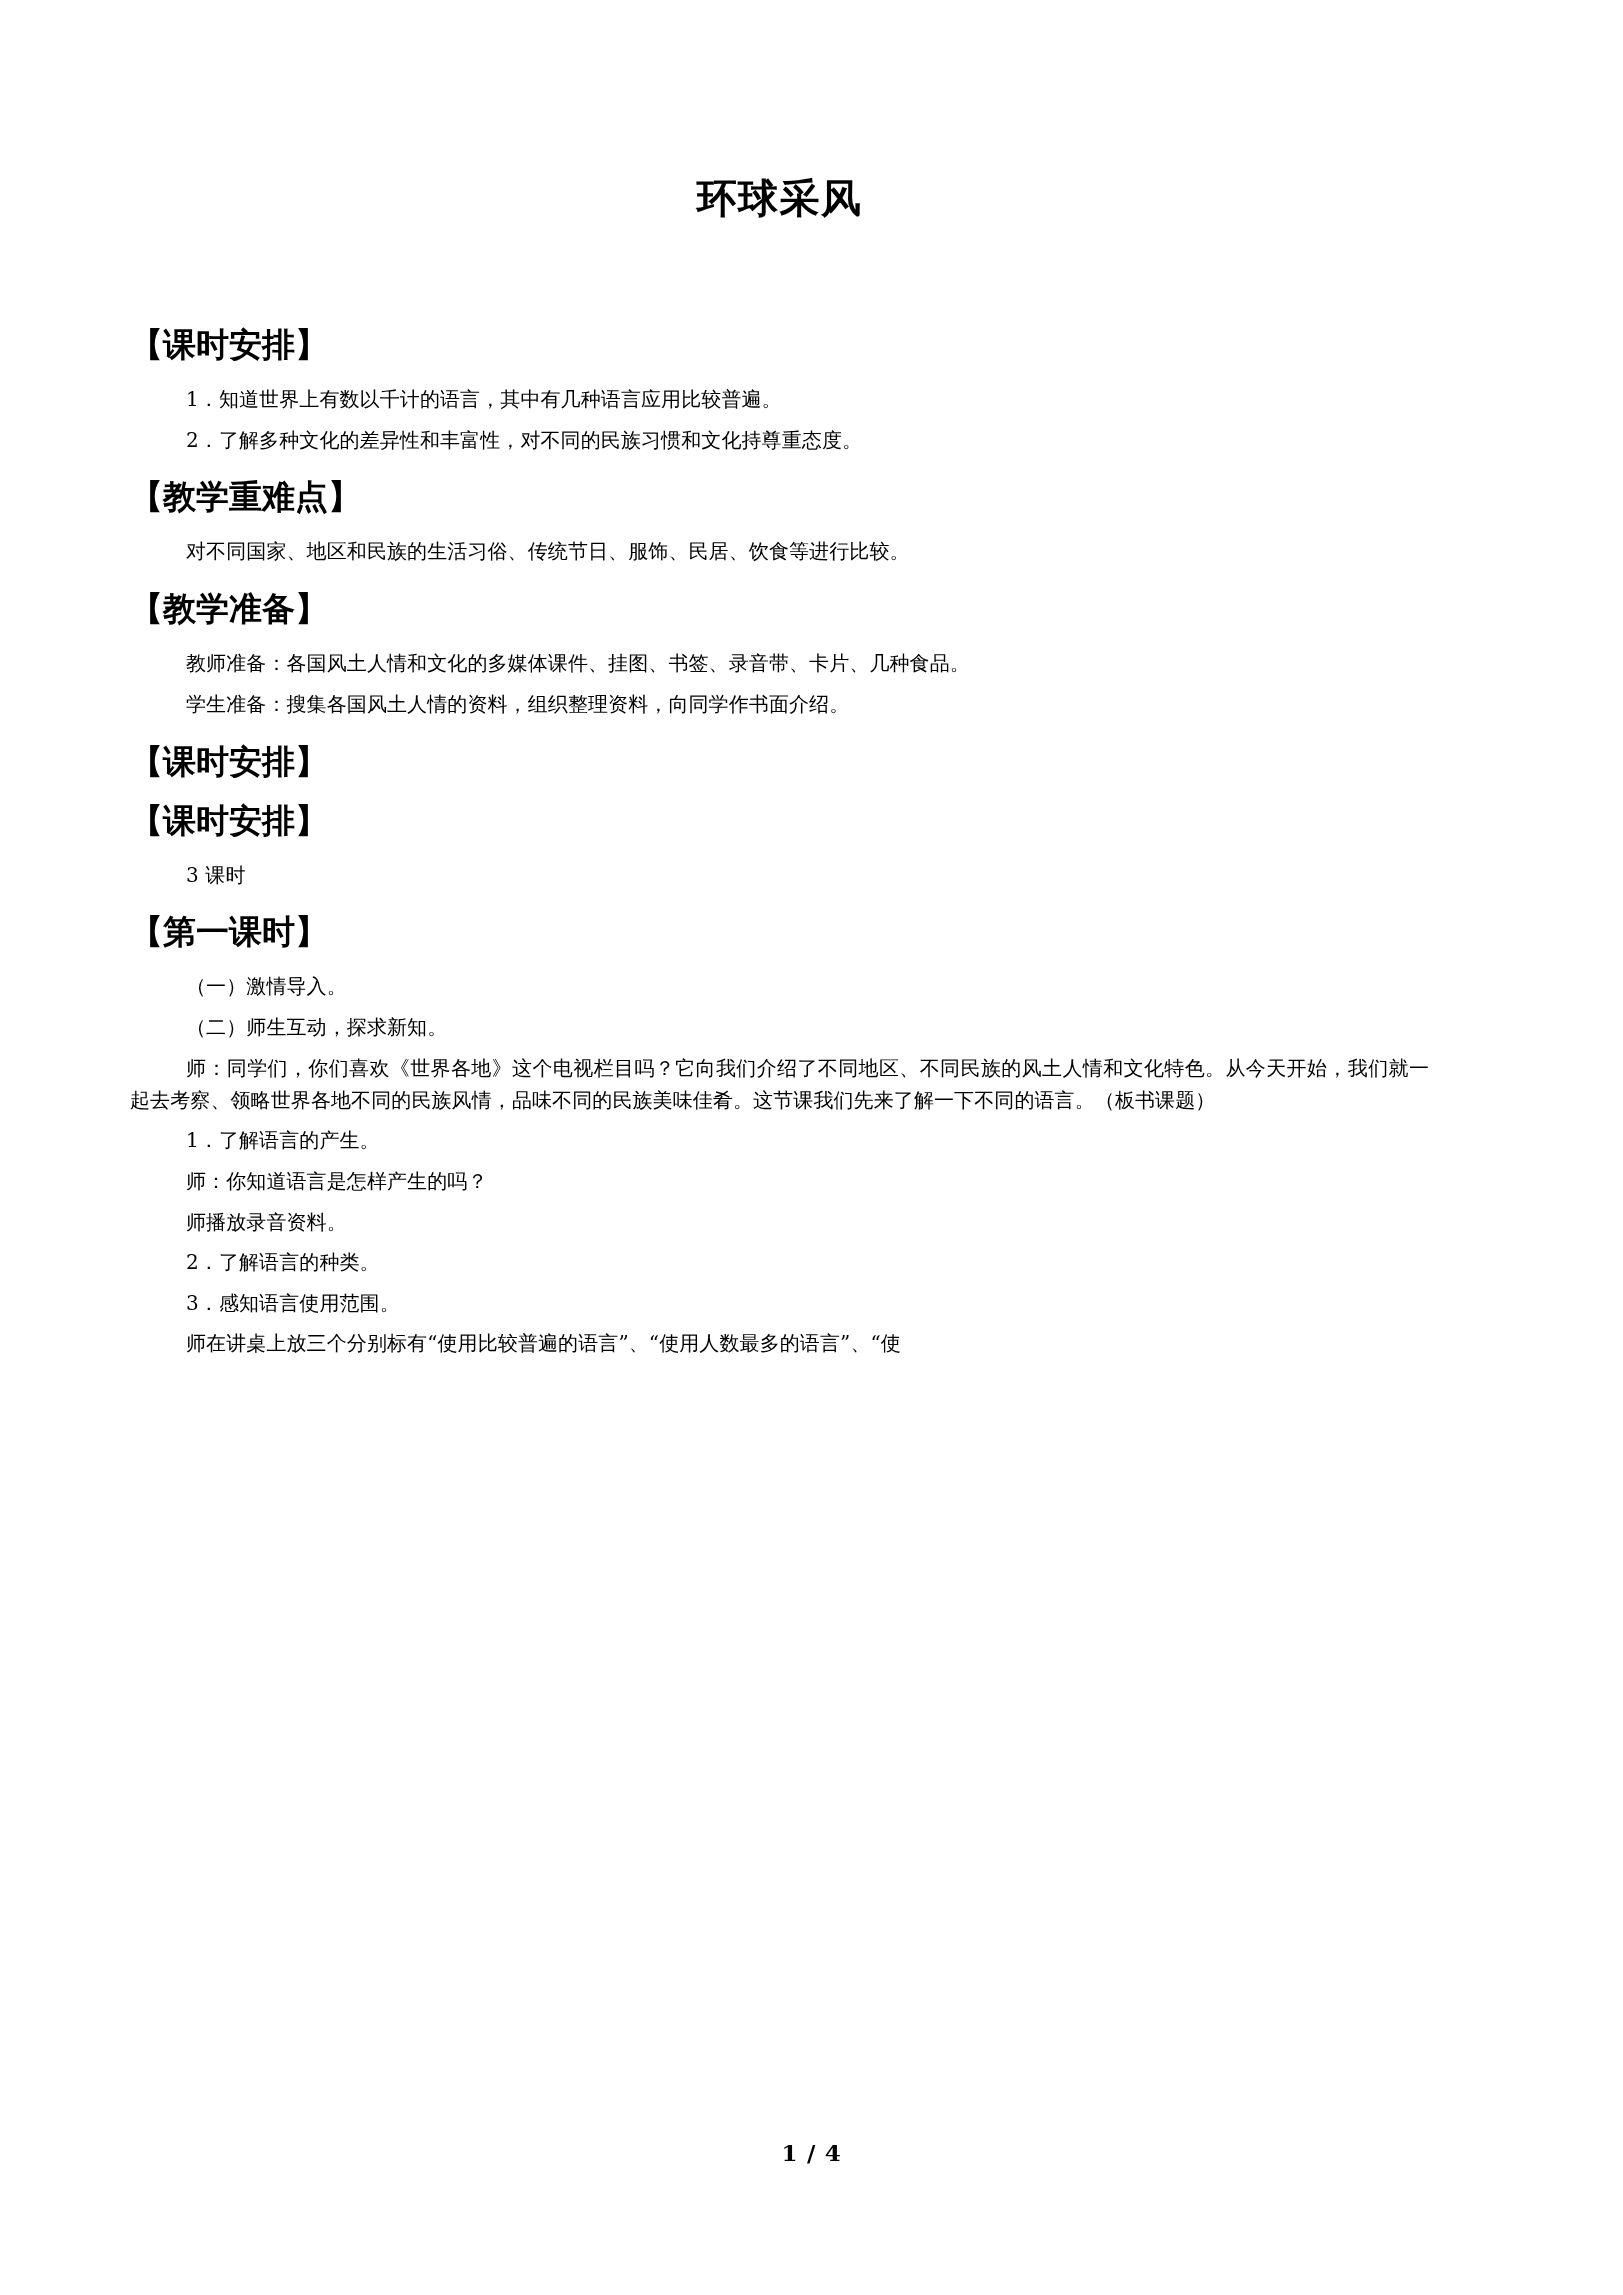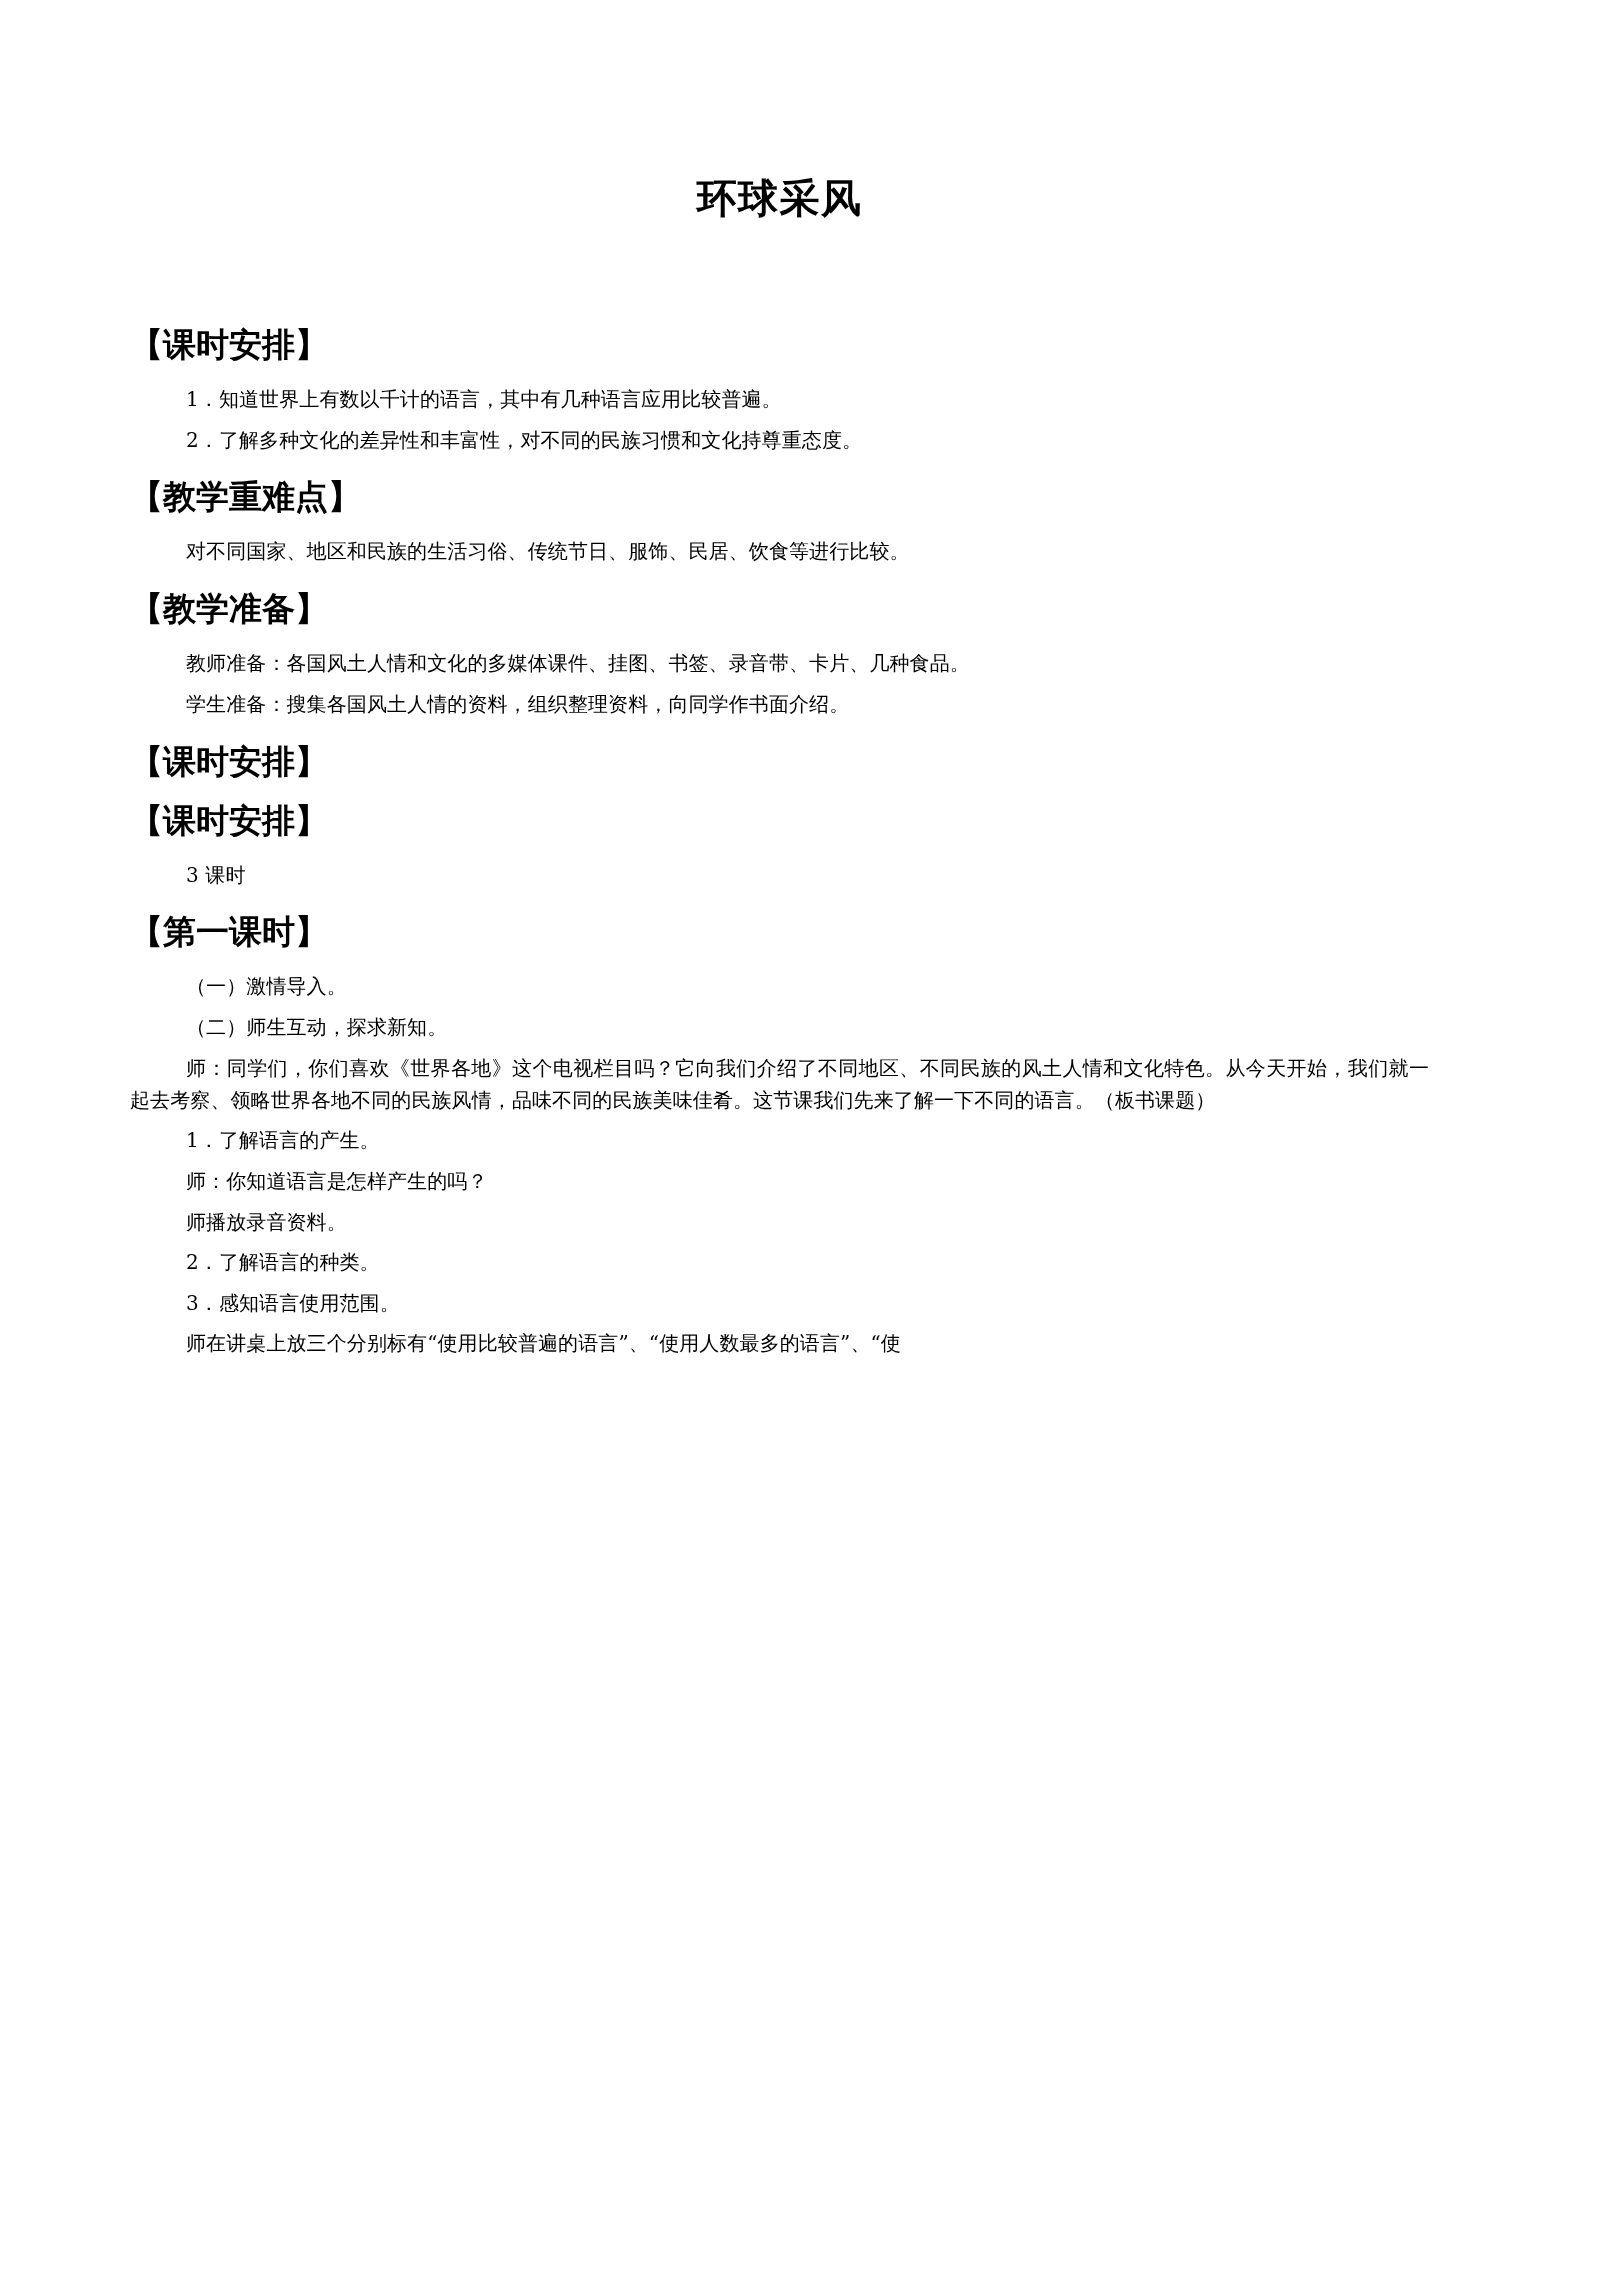--- a/index.html
+++ b/index.html
@@ -104,15 +104,16 @@
     <p class="para">师：同学们，你们喜欢《世界各地》这个电视栏目吗？它向我们介绍了不同地区、不同民族的风土人情和文化特色。从今天开始，我们就一起去考察、领略世界各地不同的民族风情，品味不同的民族美味佳肴。这节课我们先来了解一下不同的语言。（板书课题）</p>
     <p class="para">1．了解语言的产生。</p>
     <p class="para">师：你知道语言是怎样产生的吗？</p>
     <p class="para">师播放录音资料。</p>
     <p class="para">2．了解语言的种类。</p>
     <p class="para">3．感知语言使用范围。</p>
     <p class="para last">师在讲桌上放三个分别标有“使用比较普遍的语言”、“使用人数最多的语言”、“使</p>
 
   </div>
 
+  <div class="footer">1 / 4</div>
 
 </div>
 
 
 </body></html>

